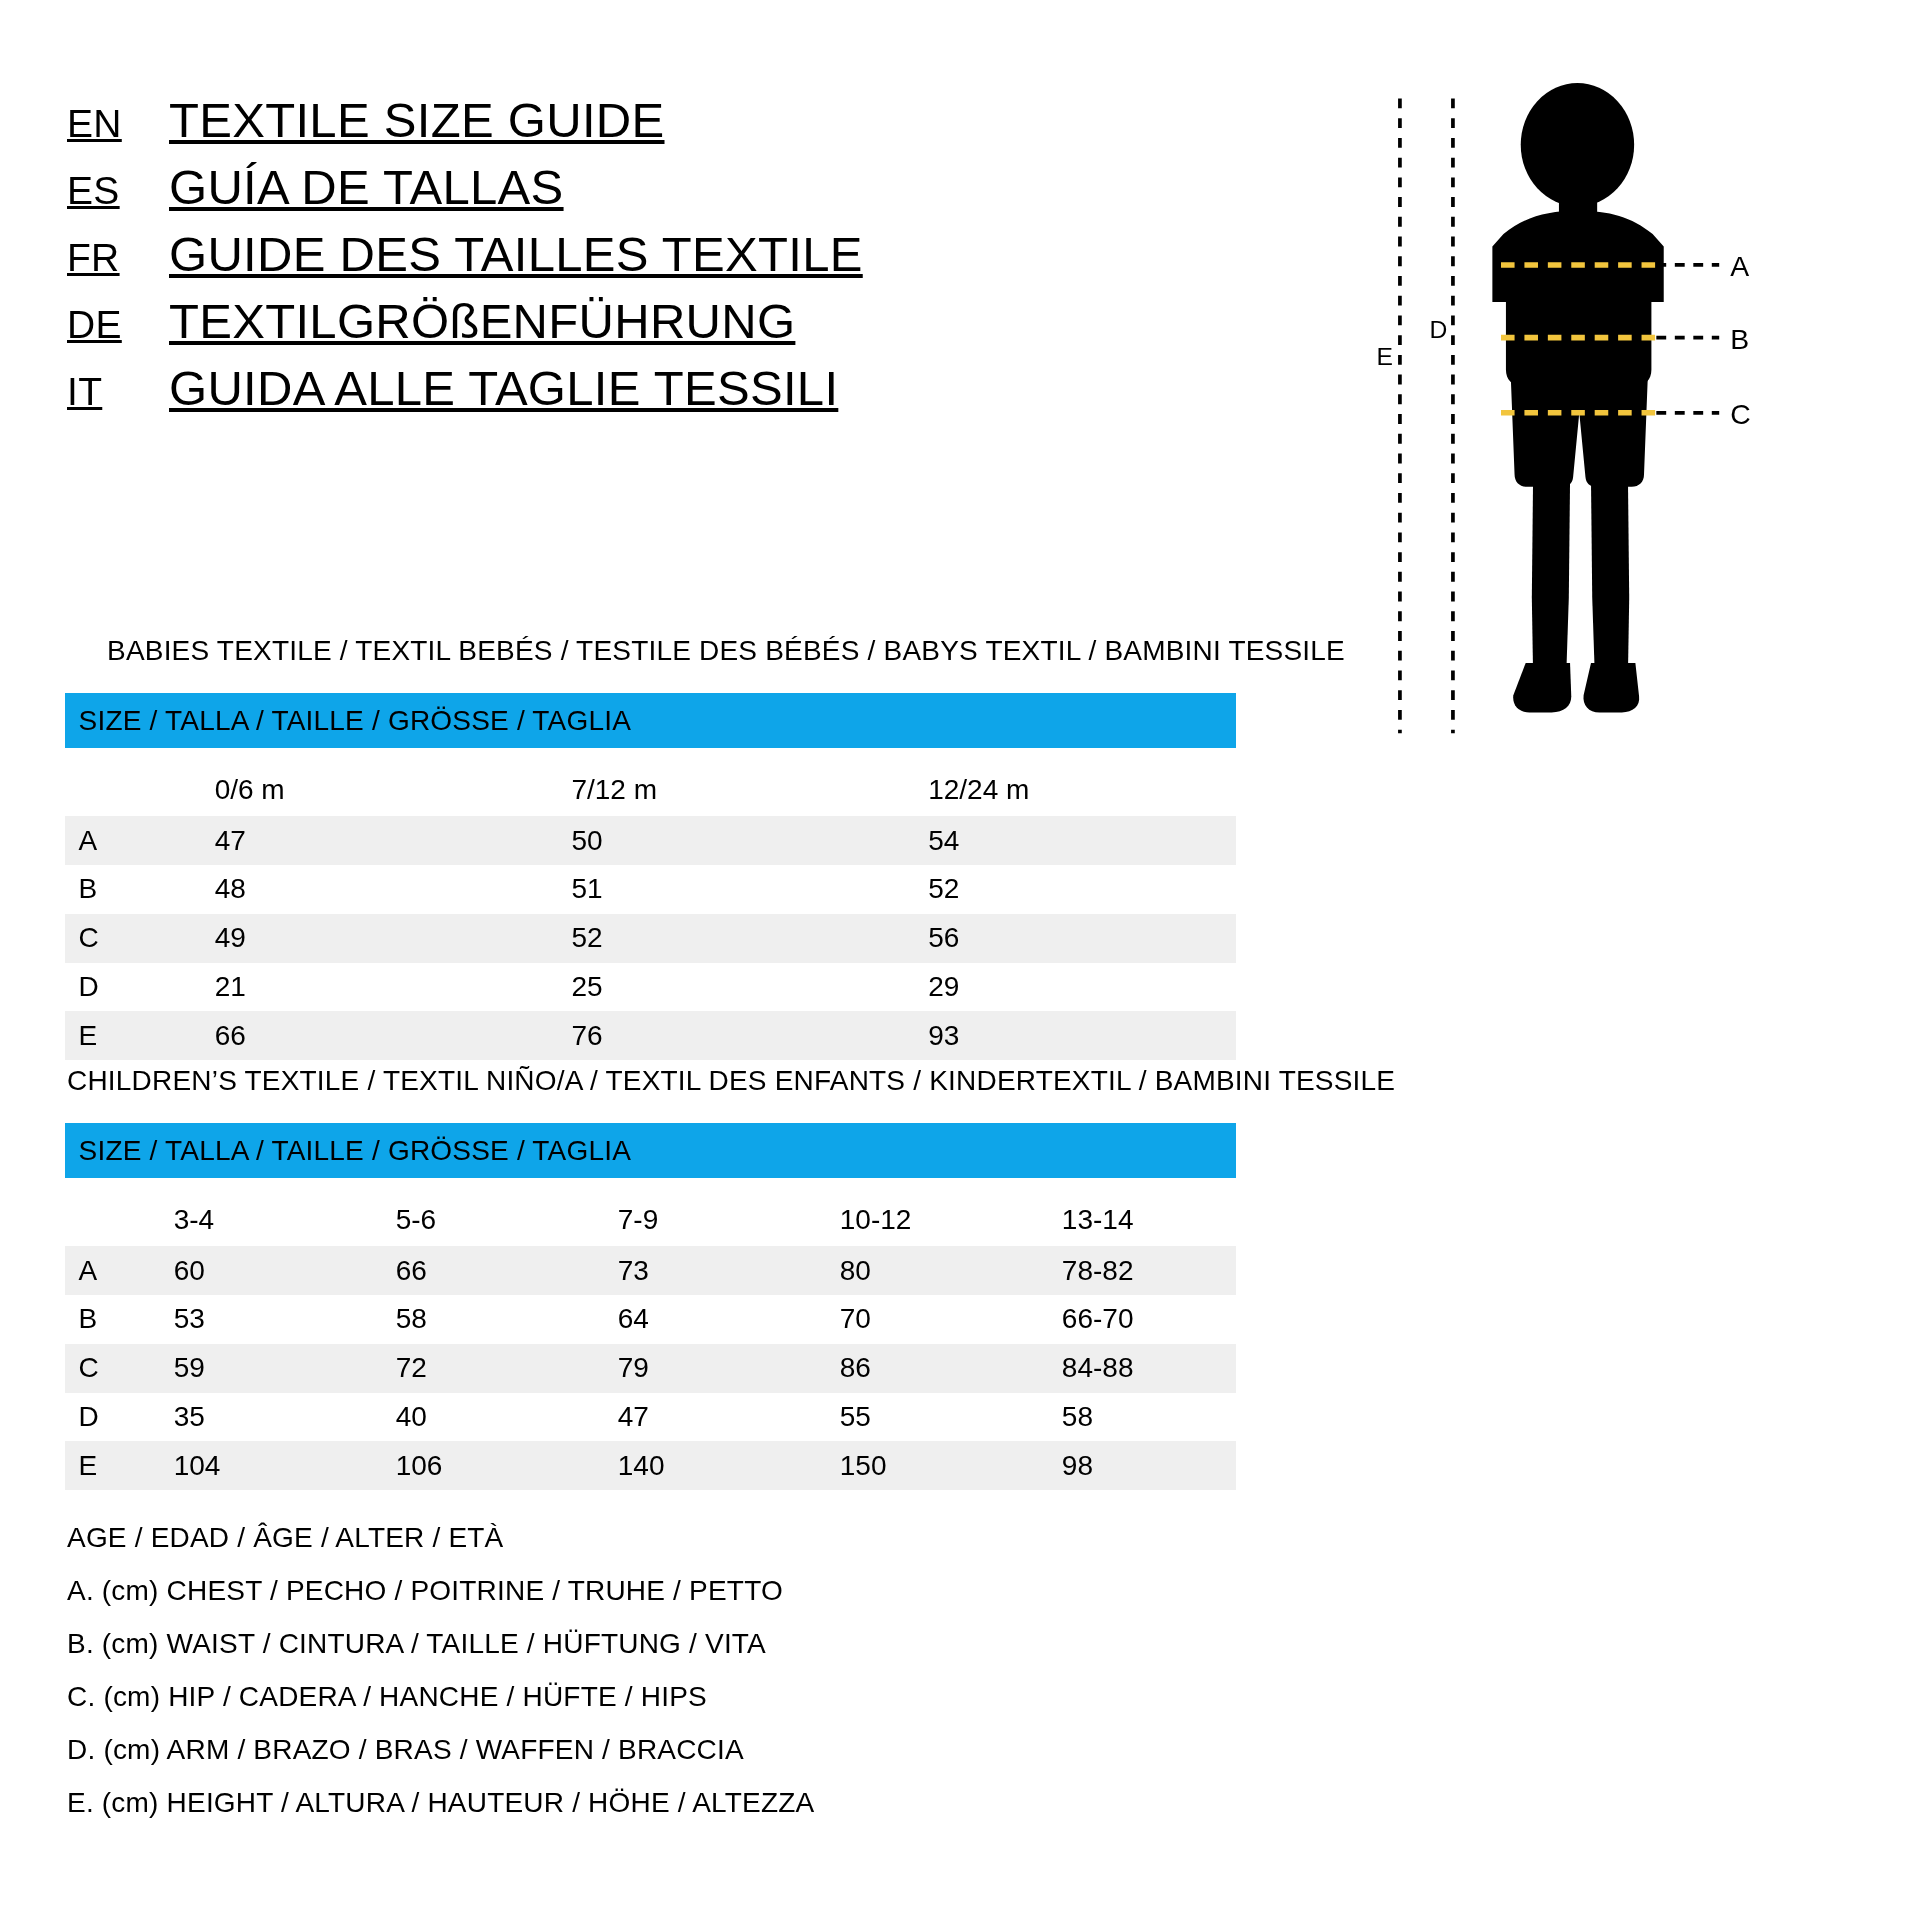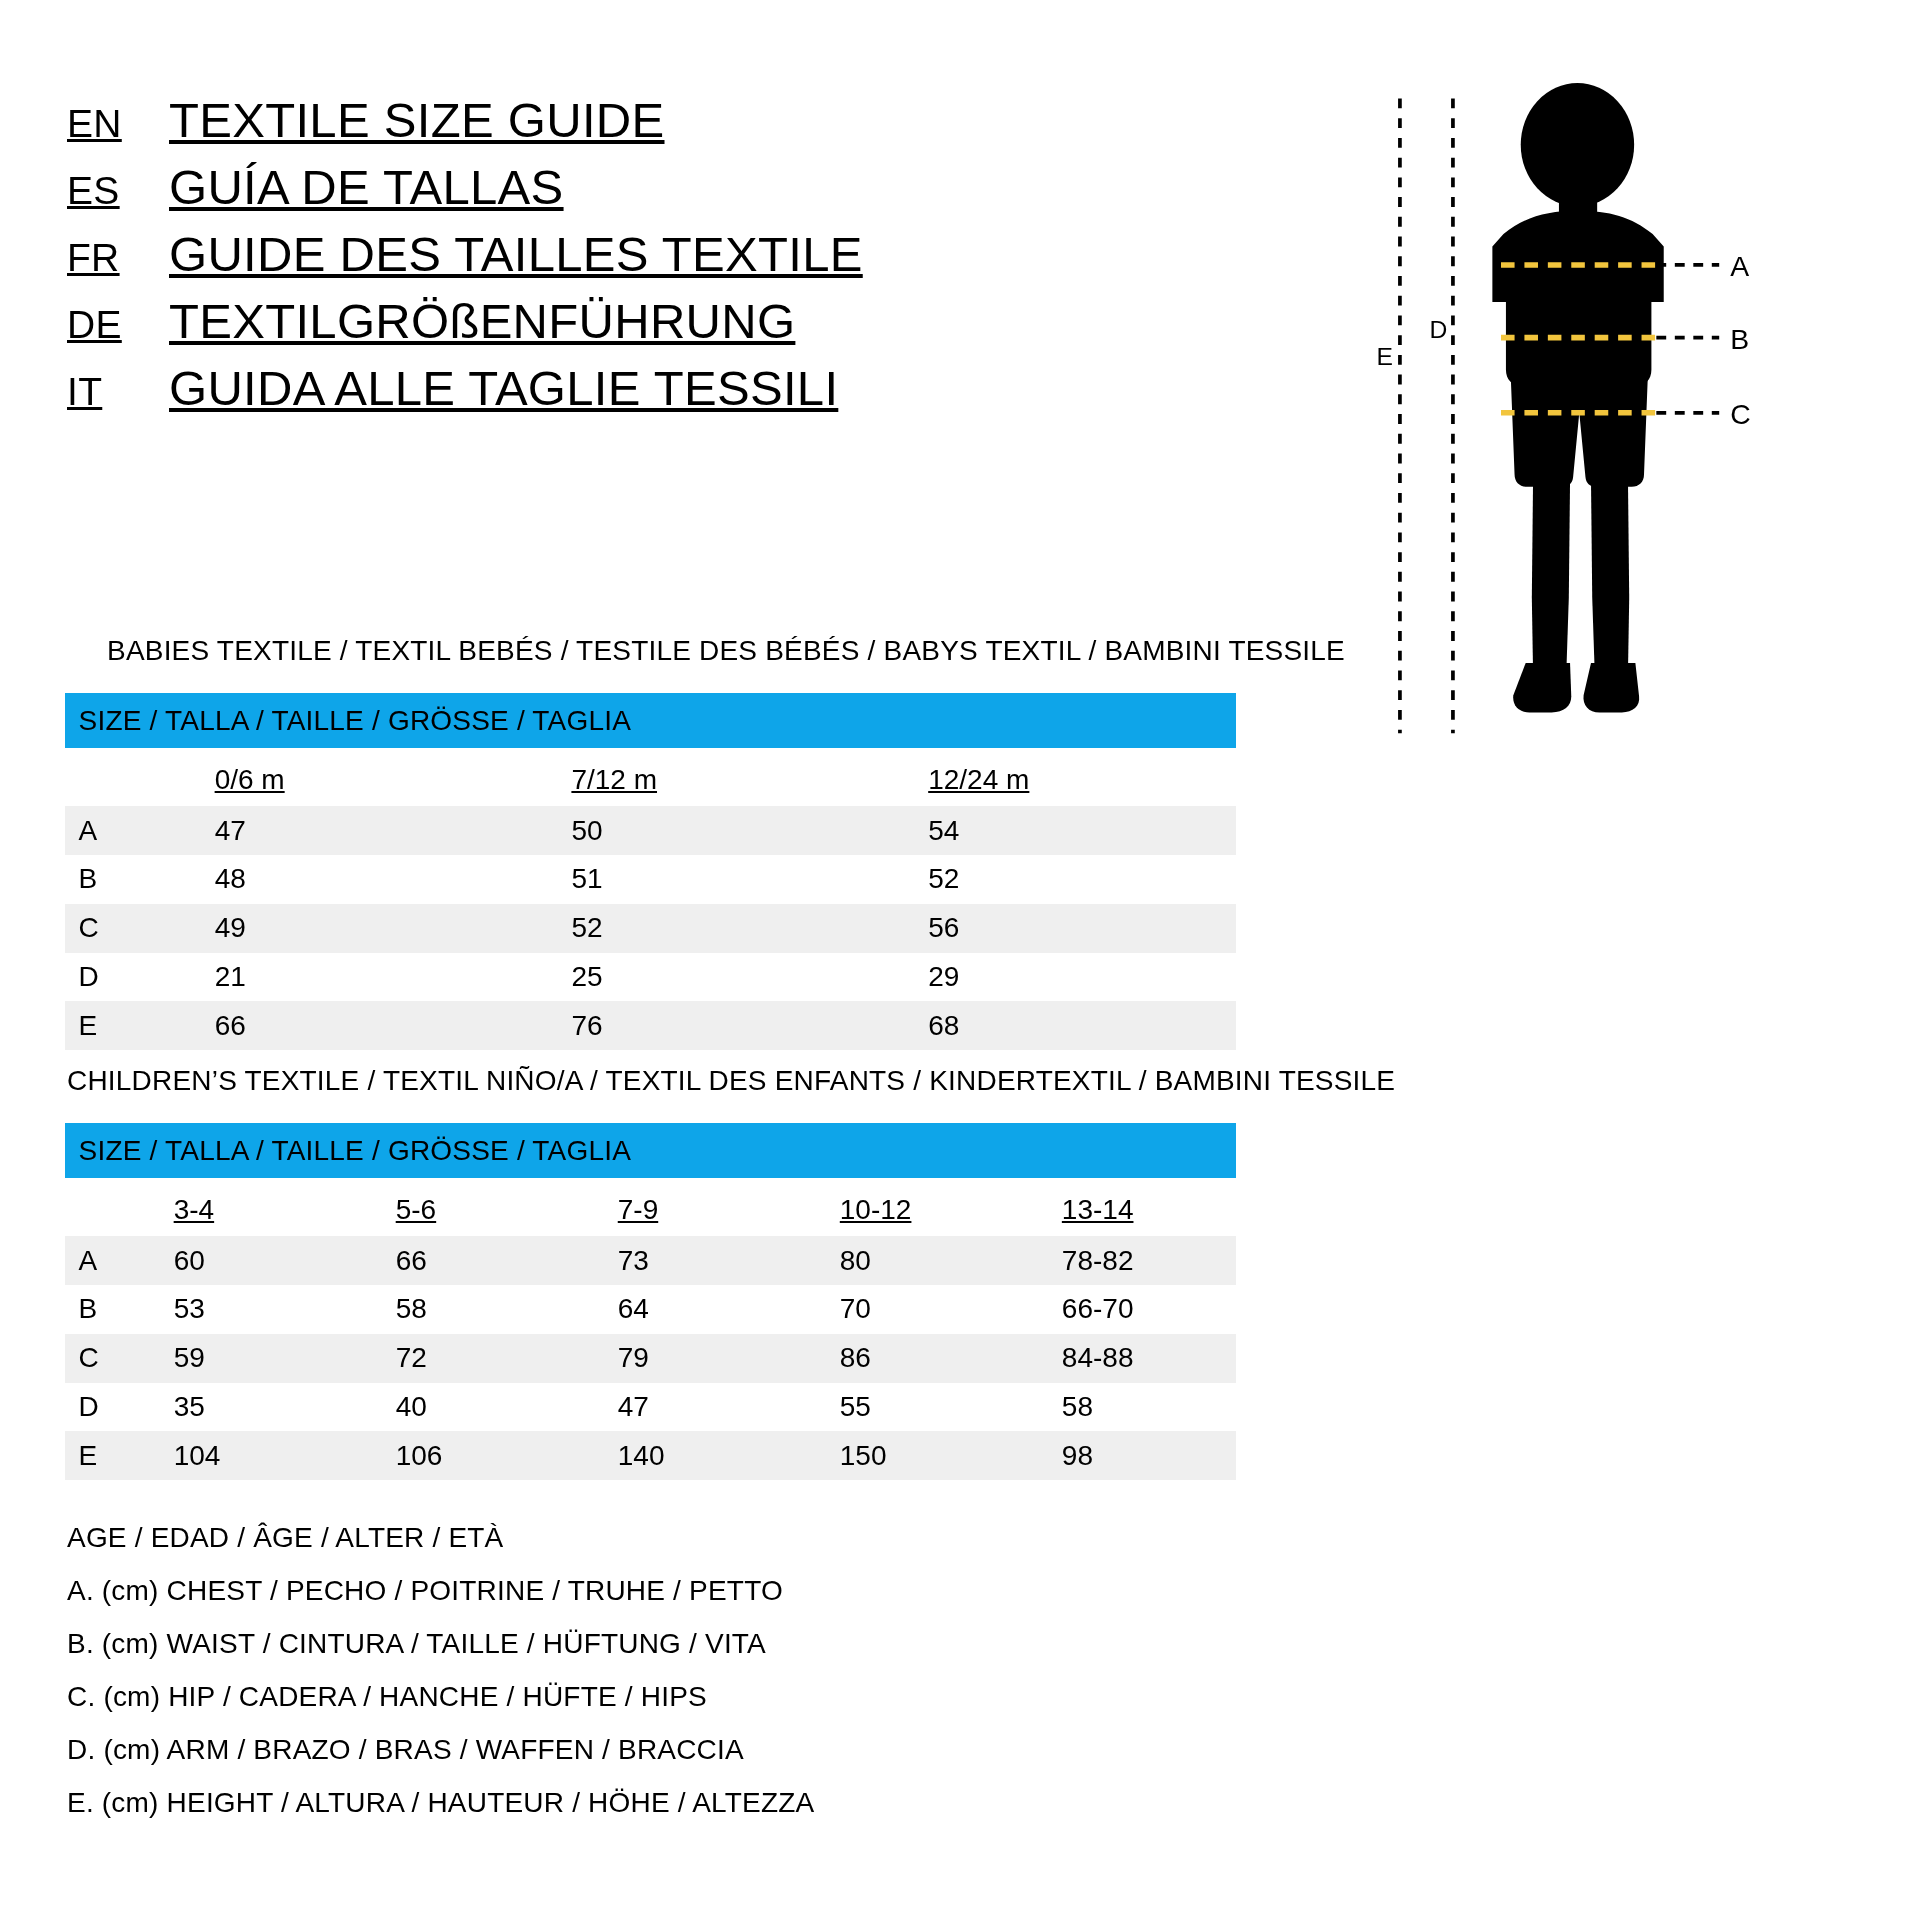--- a/index.html
+++ b/index.html
@@ -85,21 +85,21 @@
   .size-table td.rowlabel {
     width: 62px;
     padding-left: 13.6px;
     text-align: left;
   }
   .size-table td.val {
     text-align: left;
   }
   #babies-table td.val { width: 219px; padding-left: 49px; }
   #children-table td.val { width: 234px; padding-left: 46px; }
-  .size-table tr.colheads td { padding-top: 13px; padding-bottom: 7.4px; text-decoration: underline; }
+  .size-table tr.colheads td { padding-top: 23px; padding-bottom: 7.4px; }
 
   
   .legend {
     position: absolute;
     left: 67px;
     top: 1522px;
     font-size: 28px;
   }
   .legend-line {
     margin-bottom: 21px;
@@ -214,21 +214,21 @@
     <tr>
       <td class="rowlabel">D</td>
       <td class="val">21</td>
       <td class="val">25</td>
       <td class="val">29</td>
     </tr>
     <tr class="shaded">
       <td class="rowlabel">E</td>
       <td class="val">66</td>
       <td class="val">76</td>
-      <td class="val">68</td>
+      <td class="val">93</td>
     </tr>
   </tbody>
 </table>
 
 <div class="section-heading" id="children-heading">CHILDREN’S TEXTILE / TEXTIL NIÑO/A / TEXTIL DES ENFANTS / KINDERTEXTIL / BAMBINI TESSILE</div>
 
 <table class="size-table" id="children-table">
   <tbody>
     <tr class="hdr-band">
       <td colspan="6">SIZE / TALLA / TAILLE / GRÖSSE / TAGLIA</td>

